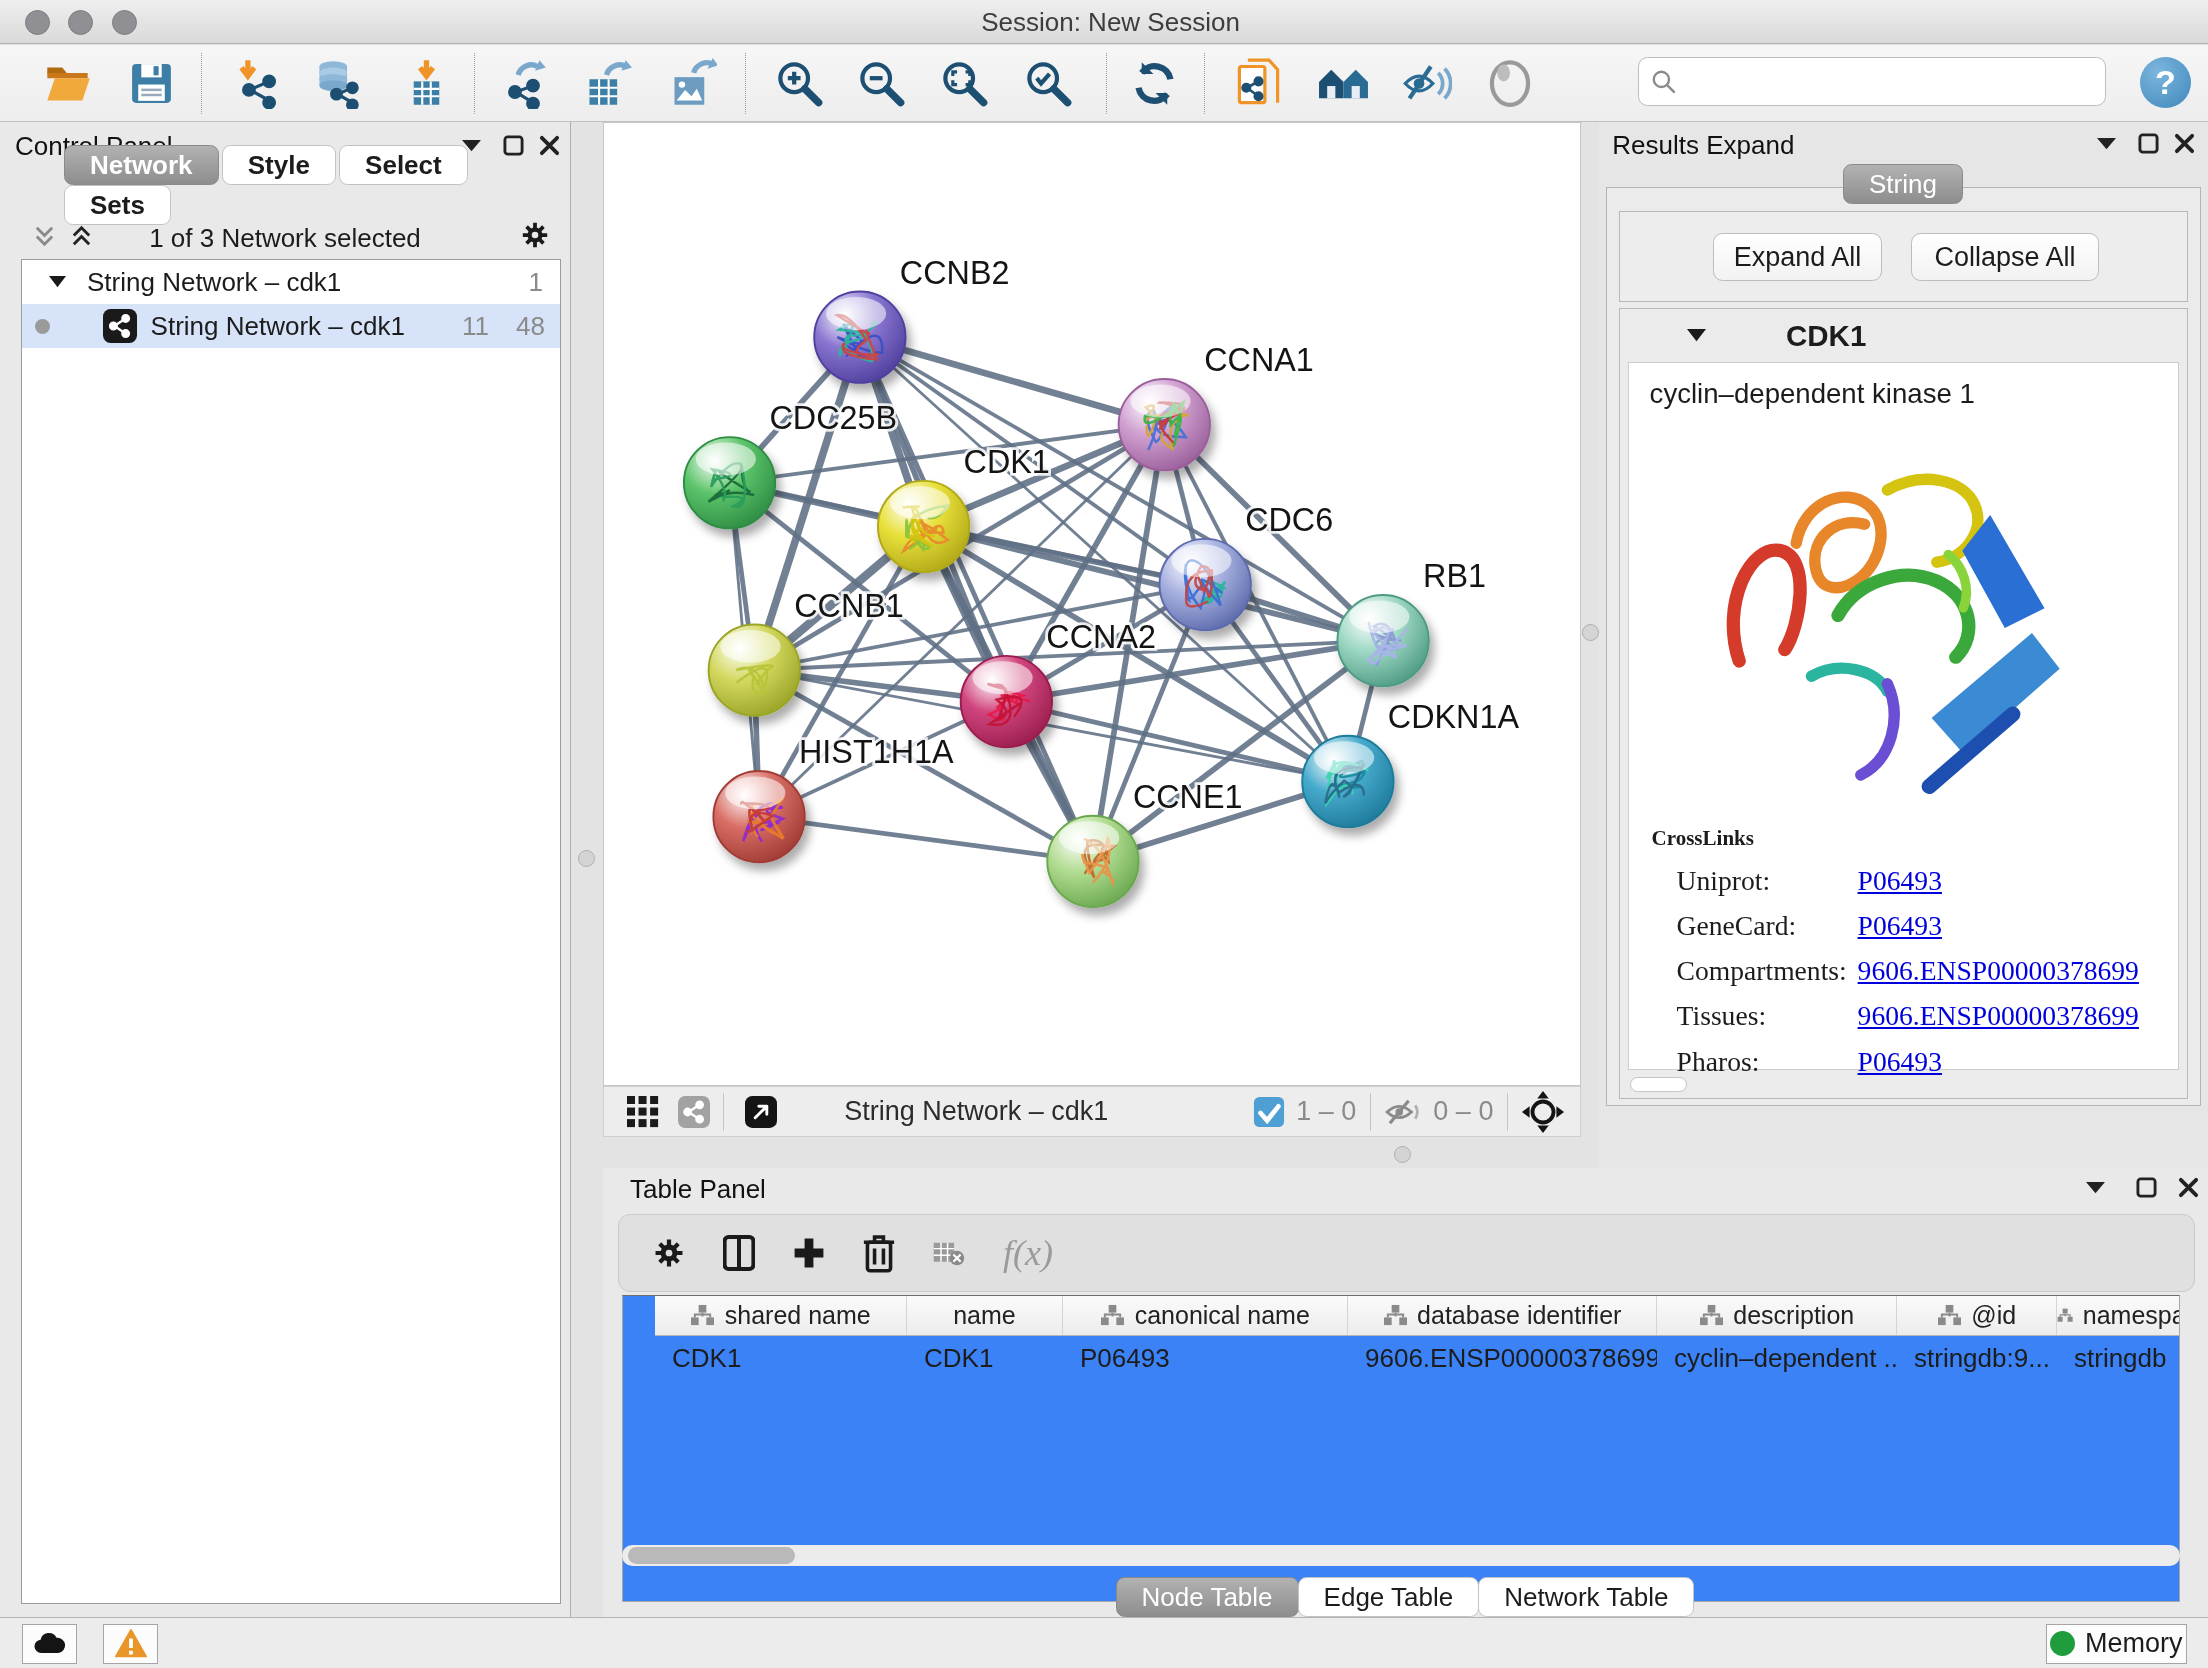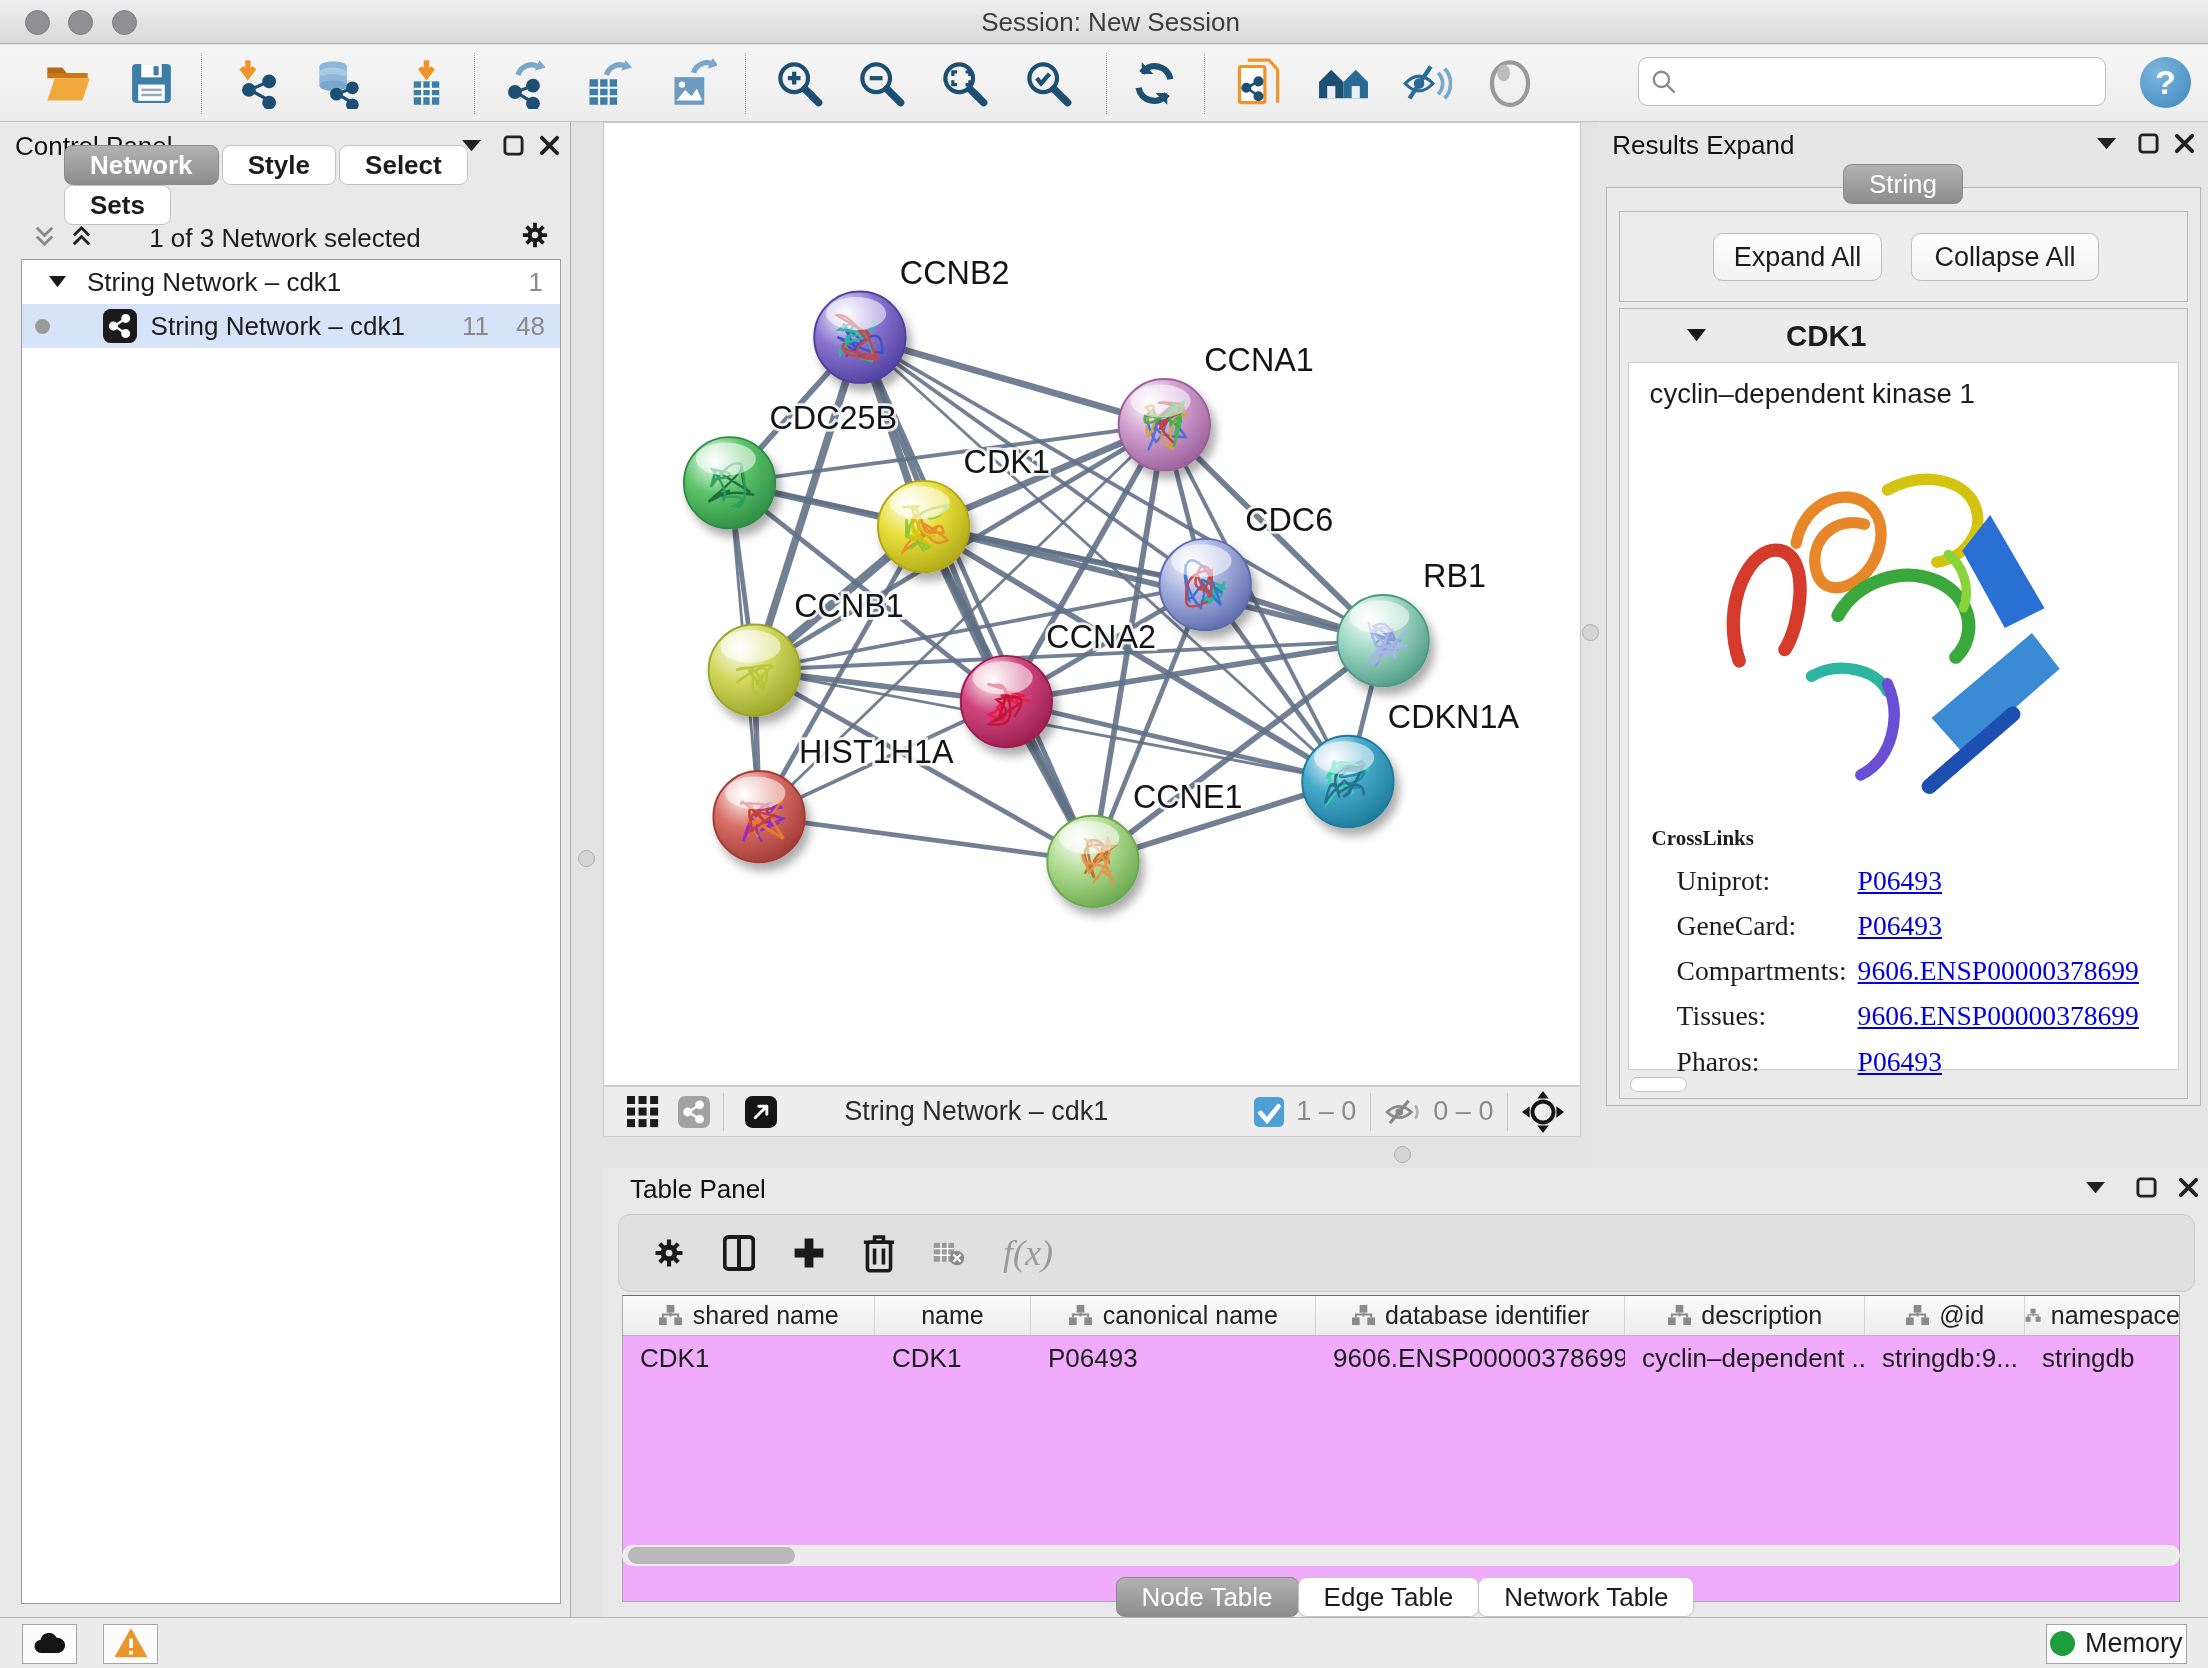--- a/index.html
+++ b/index.html
@@ -61,22 +61,22 @@
   .cdk-content{position:absolute;left:7.6px;top:53px;right:7.6px;bottom:28.5px;background:#fff;border:1px solid #cdcdcd;}
   .xl{font-family:"Liberation Serif","DejaVu Serif",serif;font-size:27.6px;}
   .xl-row{display:flex;margin:13.3px 0 13.3px 25px;}
   .xl-label{width:181px;}
   .xl a{color:#0000dd;text-decoration:underline;}
   
   .table-panel{position:absolute;left:603px;top:1168px;width:1605px;height:449px;background:#e9e9e9;}
   .tp-head{position:absolute;left:0;top:3.8px;width:100%;height:36px;}
   .tp-toolbar{position:absolute;left:15px;top:46px;right:13.3px;height:78px;background:#e0e0e0;
     border:1px solid #cacaca;border-radius:12px;display:flex;align-items:center;gap:38px;padding-left:34px;}
-  .grid-table{position:absolute;left:19px;top:127px;right:28.5px;height:307px;background:#f0abfc;
-    border:1px solid #a8a8a8;border-top:1.9px solid #6f6f6f;overflow:hidden;}
+  .grid-table{position:absolute;left:19px;top:127px;right:28.5px;height:307px;background:#3b82f6;
+    border:1px solid #a8a8a8;border-top:1.9px solid #6f6f6f;overflow:hidden;padding-left:32px;}
   .thead{display:flex;height:40px;background:linear-gradient(#fbfbfb,#ececec);border-bottom:1px solid #b5b5b5;}
   .th{display:flex;align-items:center;justify-content:center;gap:9.5px;font-size:25px;color:#222;
     border-right:1px solid #d4d4d4;overflow:hidden;white-space:nowrap;flex:none;}
   .trow{display:flex;height:44px;align-items:center;font-size:26px;}
   .td{padding-left:17px;flex:none;overflow:hidden;white-space:nowrap;}
   .hscroll{position:absolute;left:19px;right:28.5px;top:377px;height:21px;background:#ececec;border-radius:10.5px;}
   .hthumb{position:absolute;left:5.7px;top:1.9px;width:167px;height:17px;background:#b9b9b9;border-radius:8.6px;}
   .tp-tabs{position:absolute;left:0;top:409px;width:100%;display:flex;justify-content:center;}
   
   .statusbar{position:absolute;left:0;bottom:0;width:100%;height:51px;background:#ececec;border-top:1px solid #b5b5b5;}

